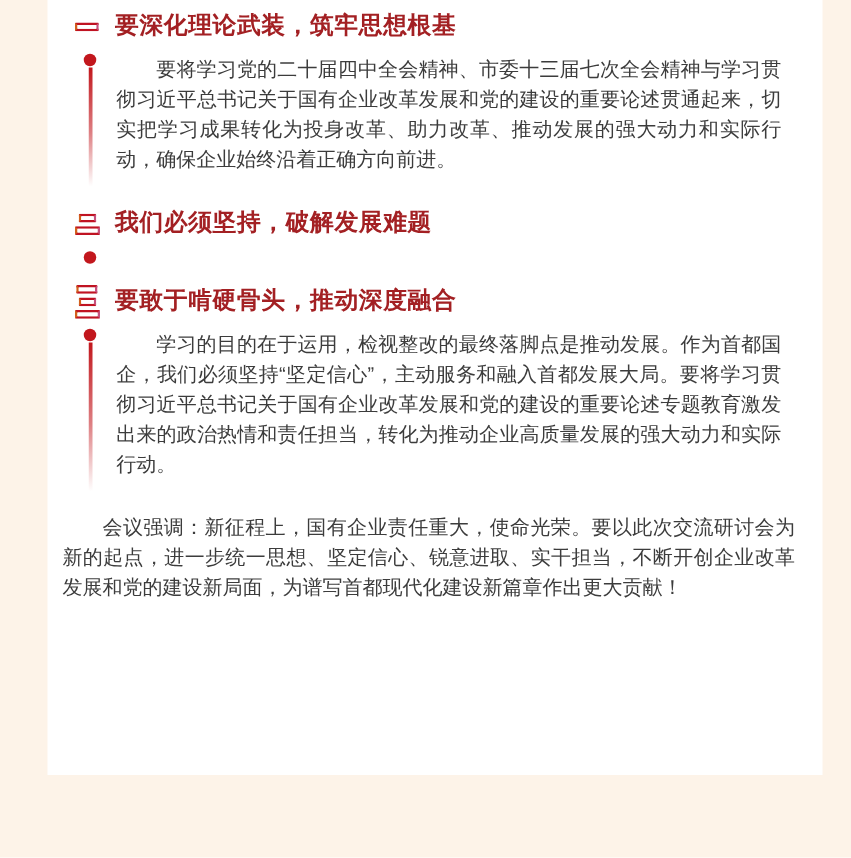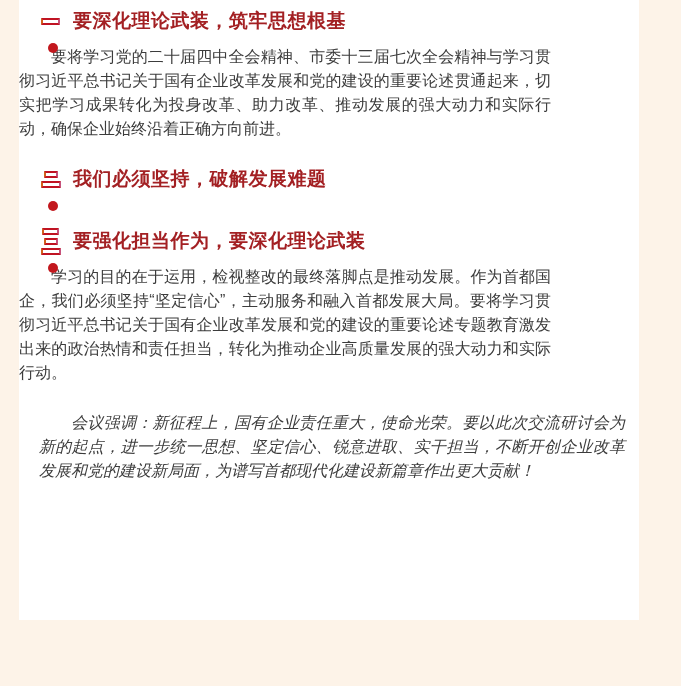--- a/index.html
+++ b/index.html
@@ -14,21 +14,21 @@
   }
   *{box-sizing:border-box;}
   html,body{margin:0;padding:0;}
   body{
     width:681px;height:686px;
     background:var(--page-background);
     font-family:"Liberation Sans","DejaVu Sans",sans-serif;
     overflow:hidden;position:relative;
   }
   .sheet{
-    position:absolute;left:19px;top:0;
+    position:absolute;left:38px;top:0;
     width:620px;height:620px;
     background:var(--sheet-color);
     padding-top:9px;
   }
   
   .heading{
     display:flex;align-items:center;gap:12px;
     padding-left:21px;height:24px;margin-bottom:12px;
   }
   .num-icon{
@@ -45,39 +45,39 @@
   .bar.w-lg{width:20px;}
   .bar.w-md{width:17px;}
   .bar.w-sm{width:14px;}
   .bar.w-xl{width:19px;}
   h2{
     margin:0;font-size:19px;line-height:24px;font-weight:bold;
     color:var(--heading-color);letter-spacing:0.5px;
   }
   
   .section{margin-bottom:26px;}
-  .para-row{display:flex;flex-direction:column;}
+  .para-row{display:flex;}
   .rail{width:55px;flex:none;position:relative;}
   .dot{
     position:absolute;left:29px;top:-2px;
     width:10px;height:10px;border-radius:50%;
     background:var(--timeline-color);
   }
   .vline{
     position:absolute;left:33px;top:9px;bottom:-8px;width:3px;
     background:linear-gradient(to bottom,var(--timeline-color) 0%,rgba(194,23,29,0.55) 55%,rgba(194,23,29,0) 100%);
   }
   p.body-text{
     margin:0;width:532px;
     font-size:16px;line-height:24px;
     color:var(--body-text-color);
     text-align:justify;text-indent:2em;
   }
   
-  .closing{margin-top:24px;padding-left:20px;font-style:italic;}
+  .closing{margin-top:24px;padding-left:12px;}
   .closing p.body-text{width:586px;}
 </style>
 </head>
 <body>
 
 <div class="sheet">
 
   <div class="section">
     <div class="heading">
       <div class="num-icon">
@@ -110,21 +110,21 @@
     </div>
   </div>
 
   <div class="section">
     <div class="heading">
       <div class="num-icon">
         <div class="bar w-md"></div>
         <div class="bar w-sm"></div>
         <div class="bar w-lg"></div>
       </div>
-      <h2>要强化担当作为，要深化理论武装</h2>
+      <h2>要敢于啃硬骨头，推动深度融合</h2>
     </div>
     <div class="para-row">
       <div class="rail">
         <span class="dot"></span>
         <span class="vline"></span>
       </div>
       <p class="body-text">学习的目的在于运用，检视整改的最终落脚点是推动发展。作为首都国企，我们必须坚持“坚定信心”，主动服务和融入首都发展大局。要将学习贯彻习近平总书记关于国有企业改革发展和党的建设的重要论述专题教育激发出来的政治热情和责任担当，转化为推动企业高质量发展的强大动力和实际行动。</p>
     </div>
   </div>
 

